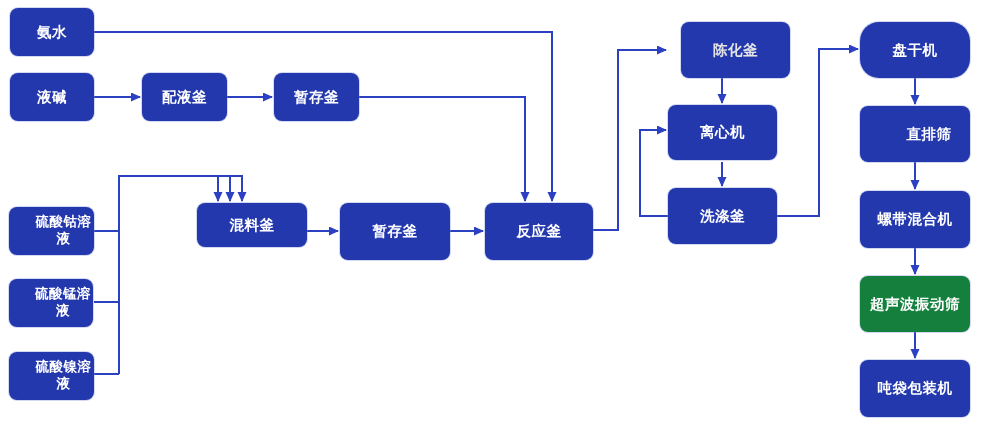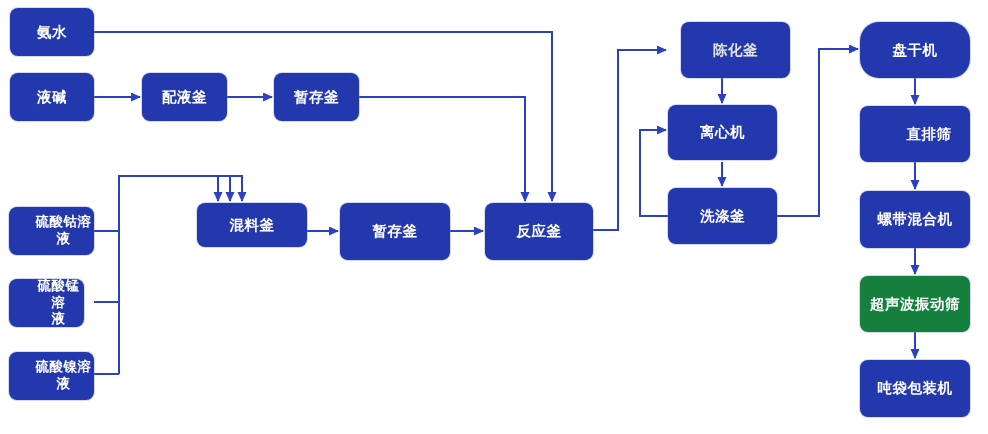--- a/index.html
+++ b/index.html
@@ -72,21 +72,21 @@
       <polyline points="915,248 915,274" fill="none" stroke="#2c41c2" stroke-width="2" marker-end="url(#arrowhead)"></polyline>
       <polyline points="915,332 915,358" fill="none" stroke="#2c41c2" stroke-width="2" marker-end="url(#arrowhead)"></polyline>
     </svg>
   <div id="nodes-layer">
       <div class="flow-node" style="left: 10px; top: 8px; width: 84px; height: 48px; background: rgb(36, 56, 174); color: rgb(255, 255, 255);">氨水</div>
       <div class="flow-node" style="left: 10px; top: 73px; width: 84px; height: 48px; background: rgb(36, 56, 174); color: rgb(255, 255, 255);">液碱</div>
       <div class="flow-node" style="left: 142px; top: 73px; width: 85px; height: 48px; background: rgb(36, 56, 174); color: rgb(255, 255, 255);">配液釜</div>
       <div class="flow-node" style="left: 274px; top: 73px; width: 85px; height: 48px; background: rgb(36, 56, 174); color: rgb(255, 255, 255);">暂存釜</div>
       <div class="flow-node small-text" style="left: 9px; top: 207px; width: 85px; height: 48px; background: rgb(36, 56, 174); color: rgb(255, 255, 255);">硫酸钴溶
 液</div>
-      <div class="flow-node small-text" style="left: 9px; top: 279px; width: 75px; height: 48px; background: rgb(36, 56, 174); color: rgb(255, 255, 255);">硫酸锰溶
+      <div class="flow-node small-text" style="left: 9px; top: 279px; width: 84px; height: 48px; background: rgb(36, 56, 174); color: rgb(255, 255, 255);">硫酸锰溶
 液</div>
       <div class="flow-node small-text" style="left: 9px; top: 352px; width: 85px; height: 48px; background: rgb(36, 56, 174); color: rgb(255, 255, 255);">硫酸镍溶
 液</div>
       <div class="flow-node" style="left: 197px; top: 203px; width: 110px; height: 44px; background: rgb(36, 56, 174); color: rgb(255, 255, 255);">混料釜</div>
       <div class="flow-node" style="left: 340px; top: 203px; width: 110px; height: 57px; background: rgb(36, 56, 174); color: rgb(255, 255, 255);">暂存釜</div>
       <div class="flow-node" style="left: 485px; top: 203px; width: 108px; height: 57px; background: rgb(36, 56, 174); color: rgb(255, 255, 255);">反应釜</div>
       <div class="flow-node" style="left: 668px; top: 22px; width: 109px; height: 56px; background: rgb(36, 56, 174); color: #e5e5e5; margin-left: 13px;">陈化釜</div>
       <div class="flow-node" style="left: 668px; top: 105px; width: 109px; height: 55px; background: rgb(36, 56, 174); color: rgb(255, 255, 255);">离心机</div>
       <div class="flow-node" style="left: 668px; top: 188px; width: 109px; height: 56px; background: rgb(36, 56, 174); color: rgb(255, 255, 255);">洗涤釜</div>
       <div class="flow-node" style="left: 860px; top: 22px; width: 110px; height: 56px; background: rgb(36, 56, 174); color: rgb(255, 255, 255); border-radius: 19px;">盘干机</div>

